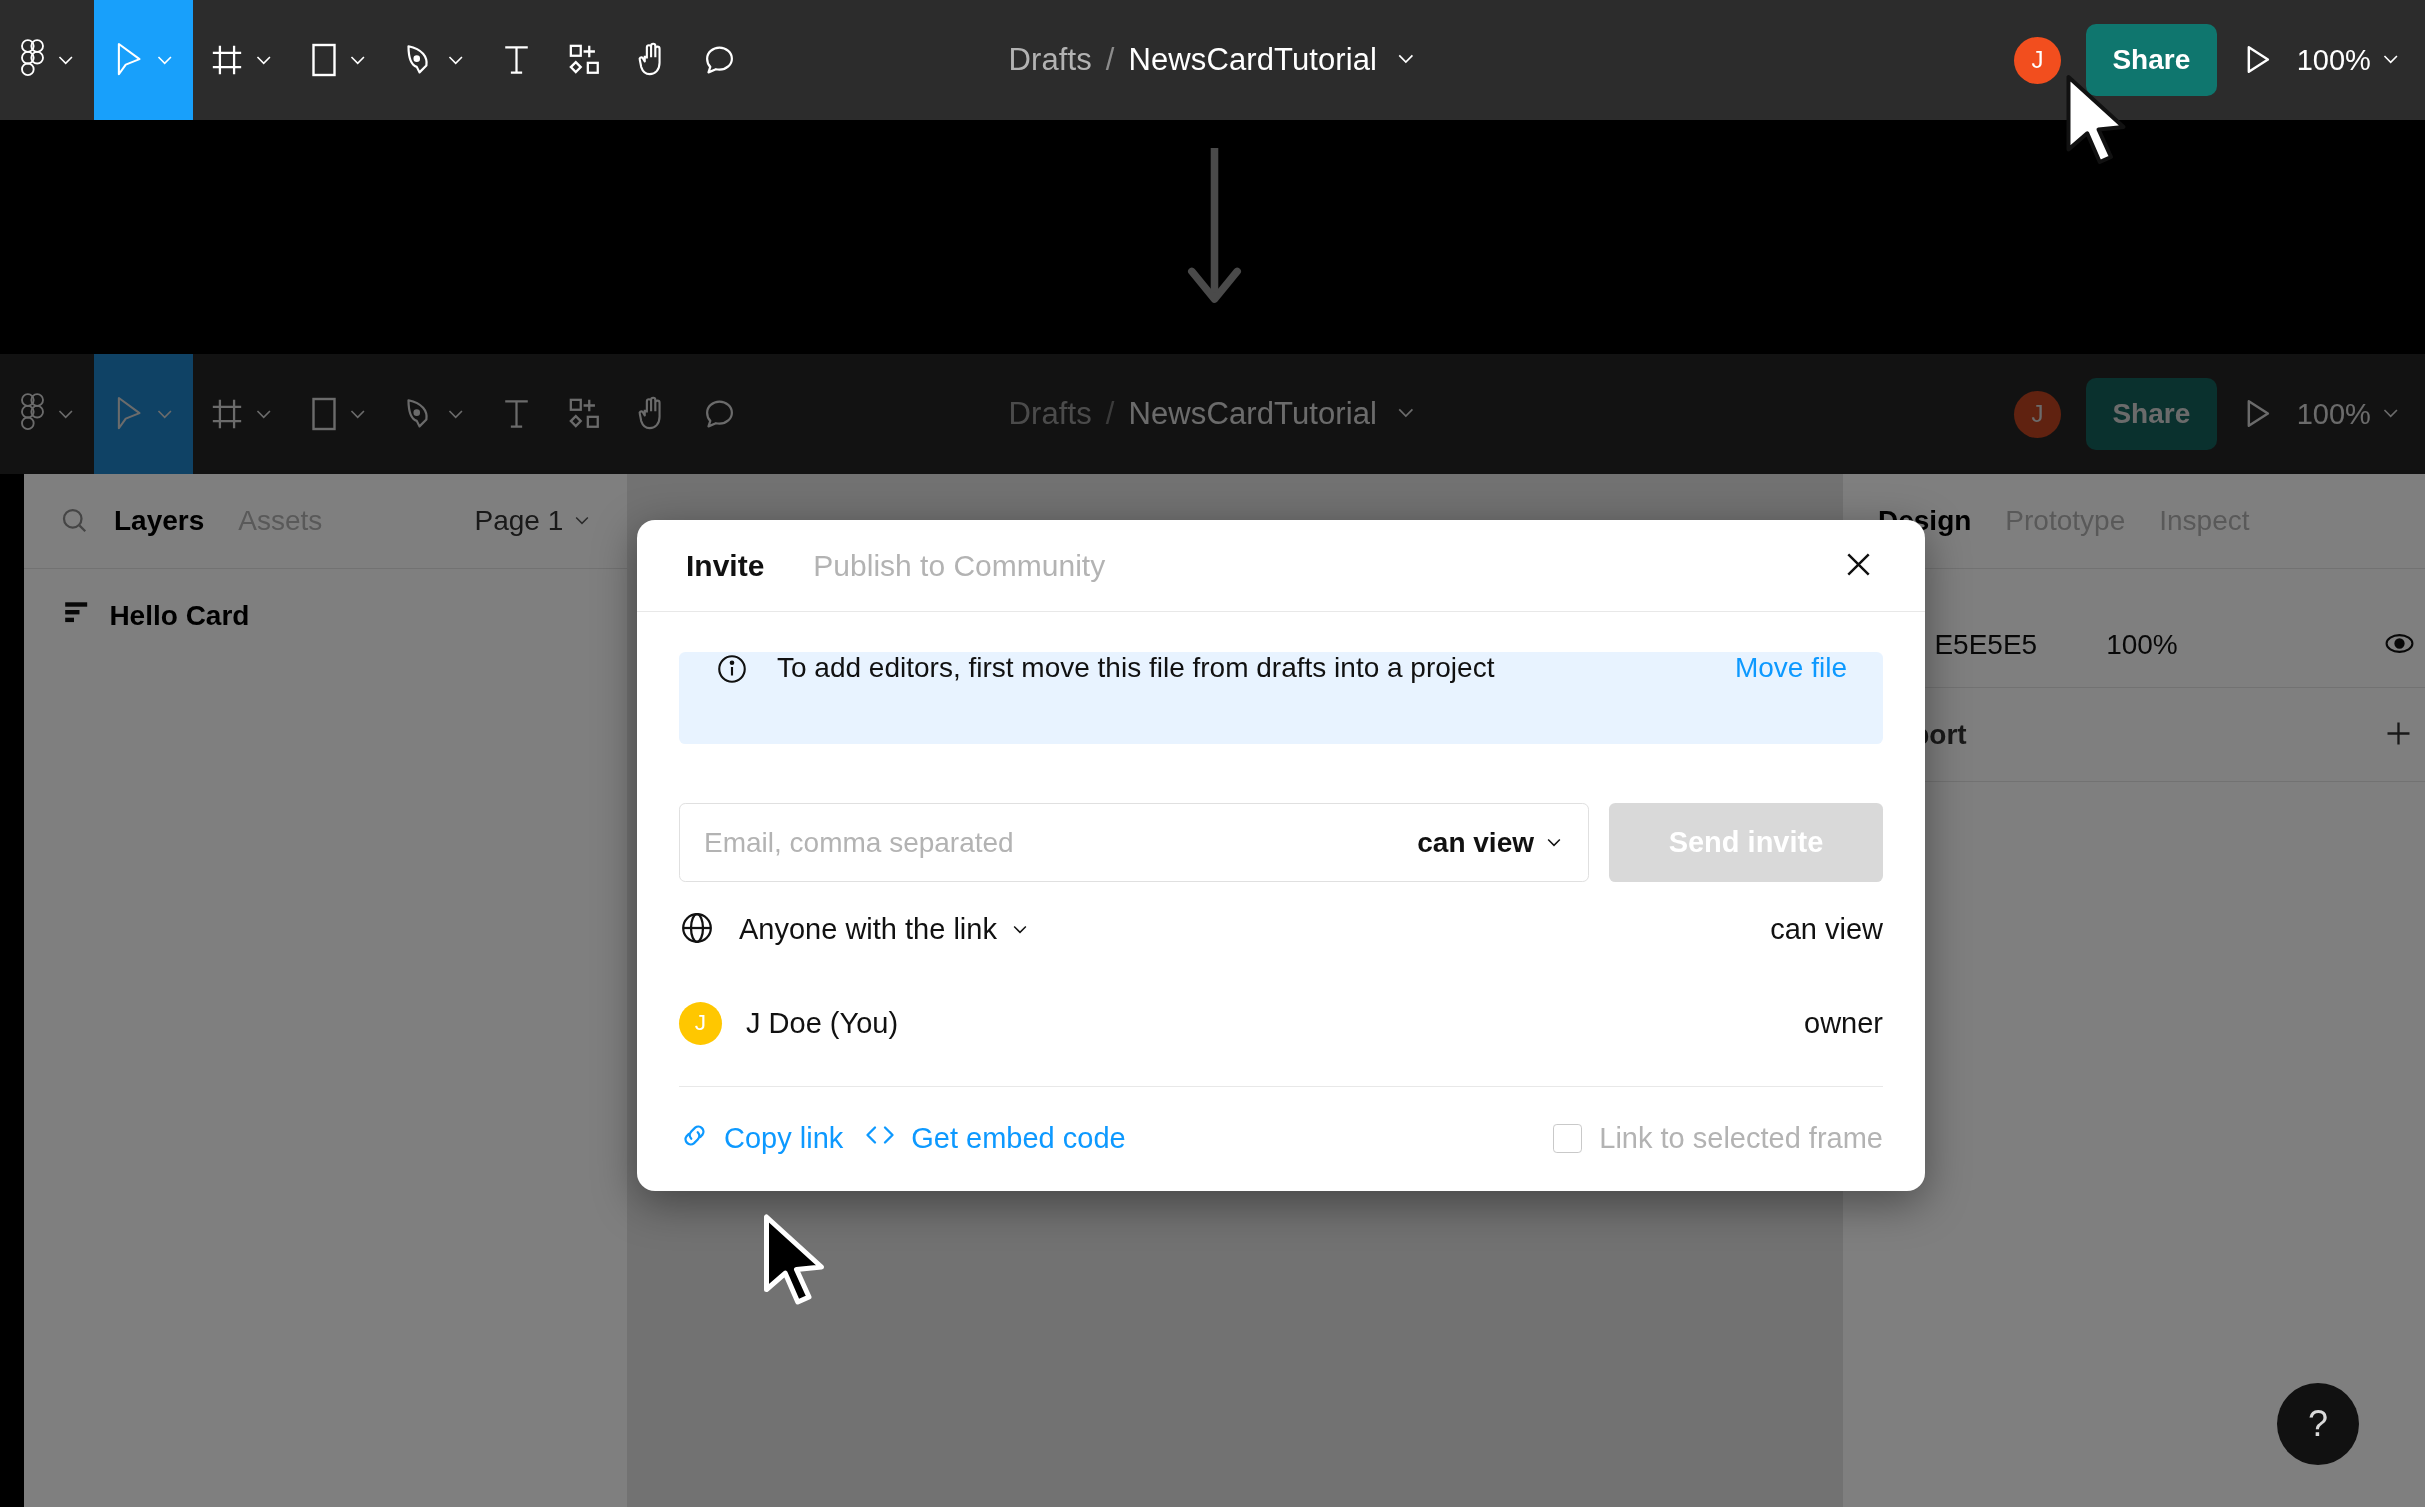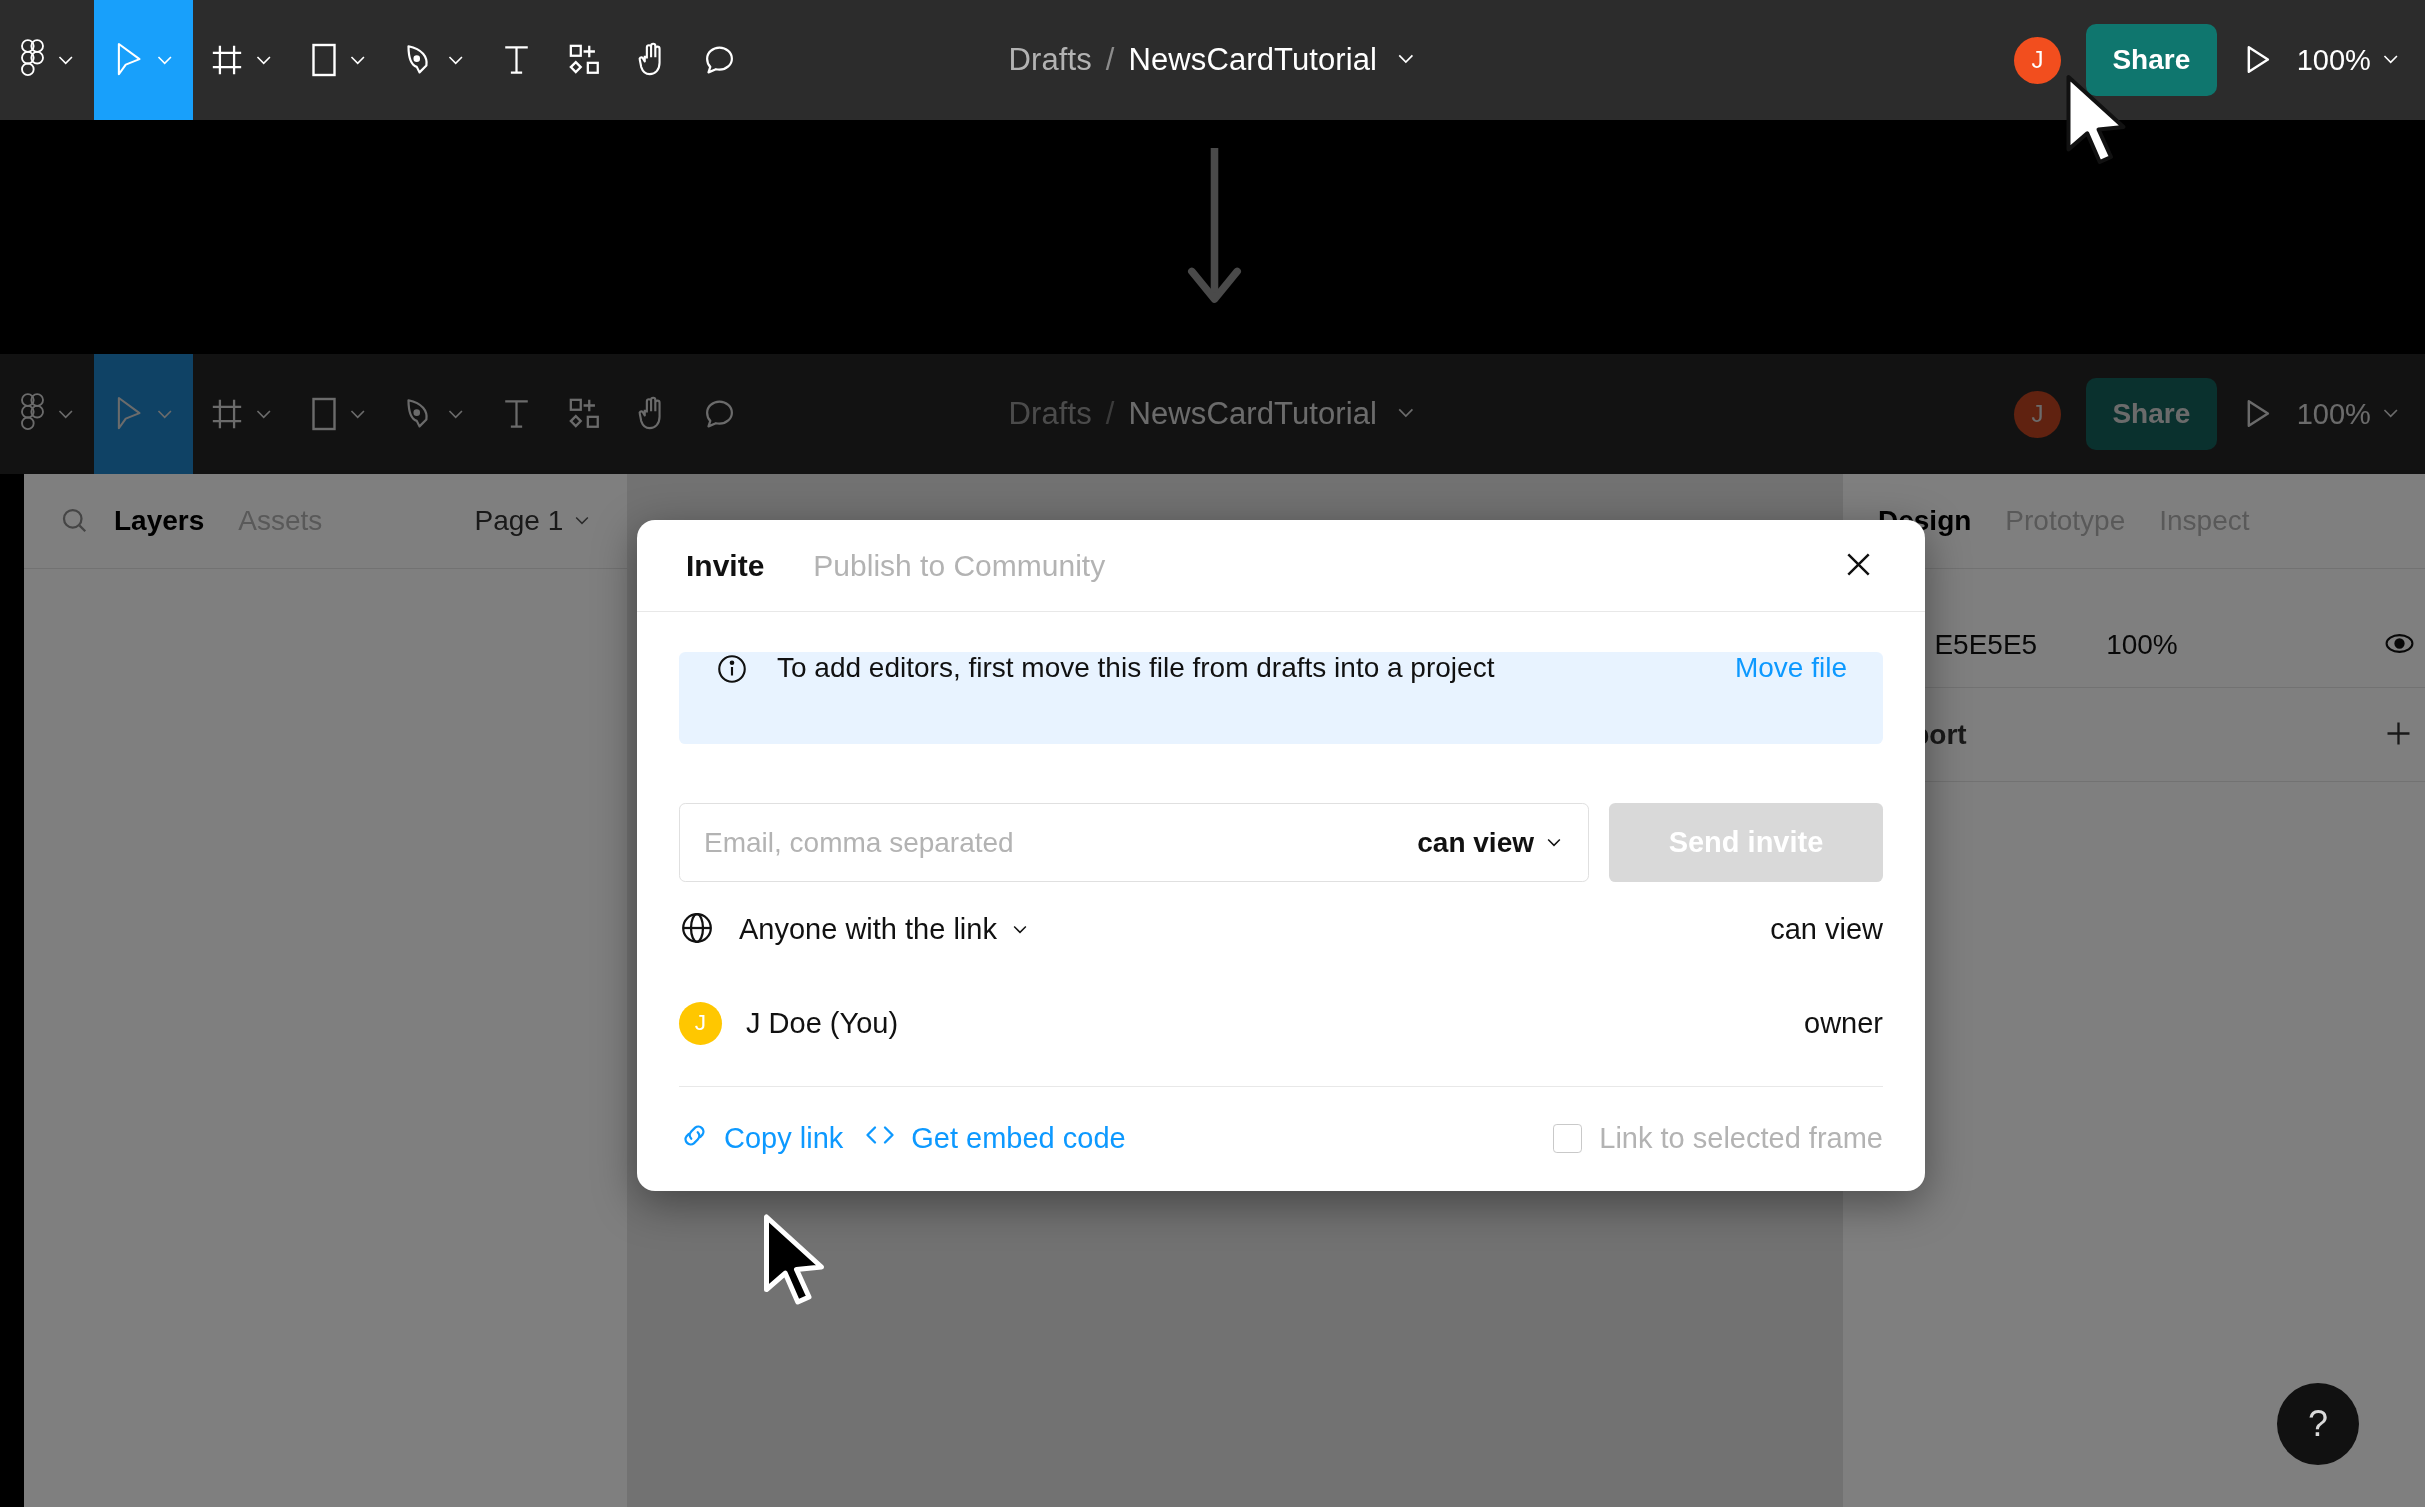--- a/index.html
+++ b/index.html
@@ -357,20 +357,30 @@
       <span class="ptab sel">Layers</span>
       <span class="ptab">Assets</span>
       <span class="page-sel">
         <span>Page 1</span>
         <span>
           <svg width="20" height="20" viewBox="0 0 24 24" fill="none" stroke="#555" stroke-width="1.8">
               <path d="M5 9l7 7 7-7"></path>
             </svg>
         </span>
       </span>
+    </div>
+    <div class="layer-row">
+      <span>
+        <svg width="26.4" height="26.4" viewBox="0 0 24 24" fill="#111">
+            <rect x="2" y="3" width="20" height="4"></rect>
+            <rect x="2" y="10" width="13" height="4"></rect>
+            <rect x="2" y="17" width="8" height="4"></rect>
+          </svg>
+      </span>
+      <span>Hello Card</span>
     </div>
   </div>
 
   <div class="canvas-area"></div>
 
   <div class="right-panel">
     <div class="rtabs">
       <span class="rtab sel">Design</span>
       <span class="rtab">Prototype</span>
       <span class="rtab">Inspect</span>

